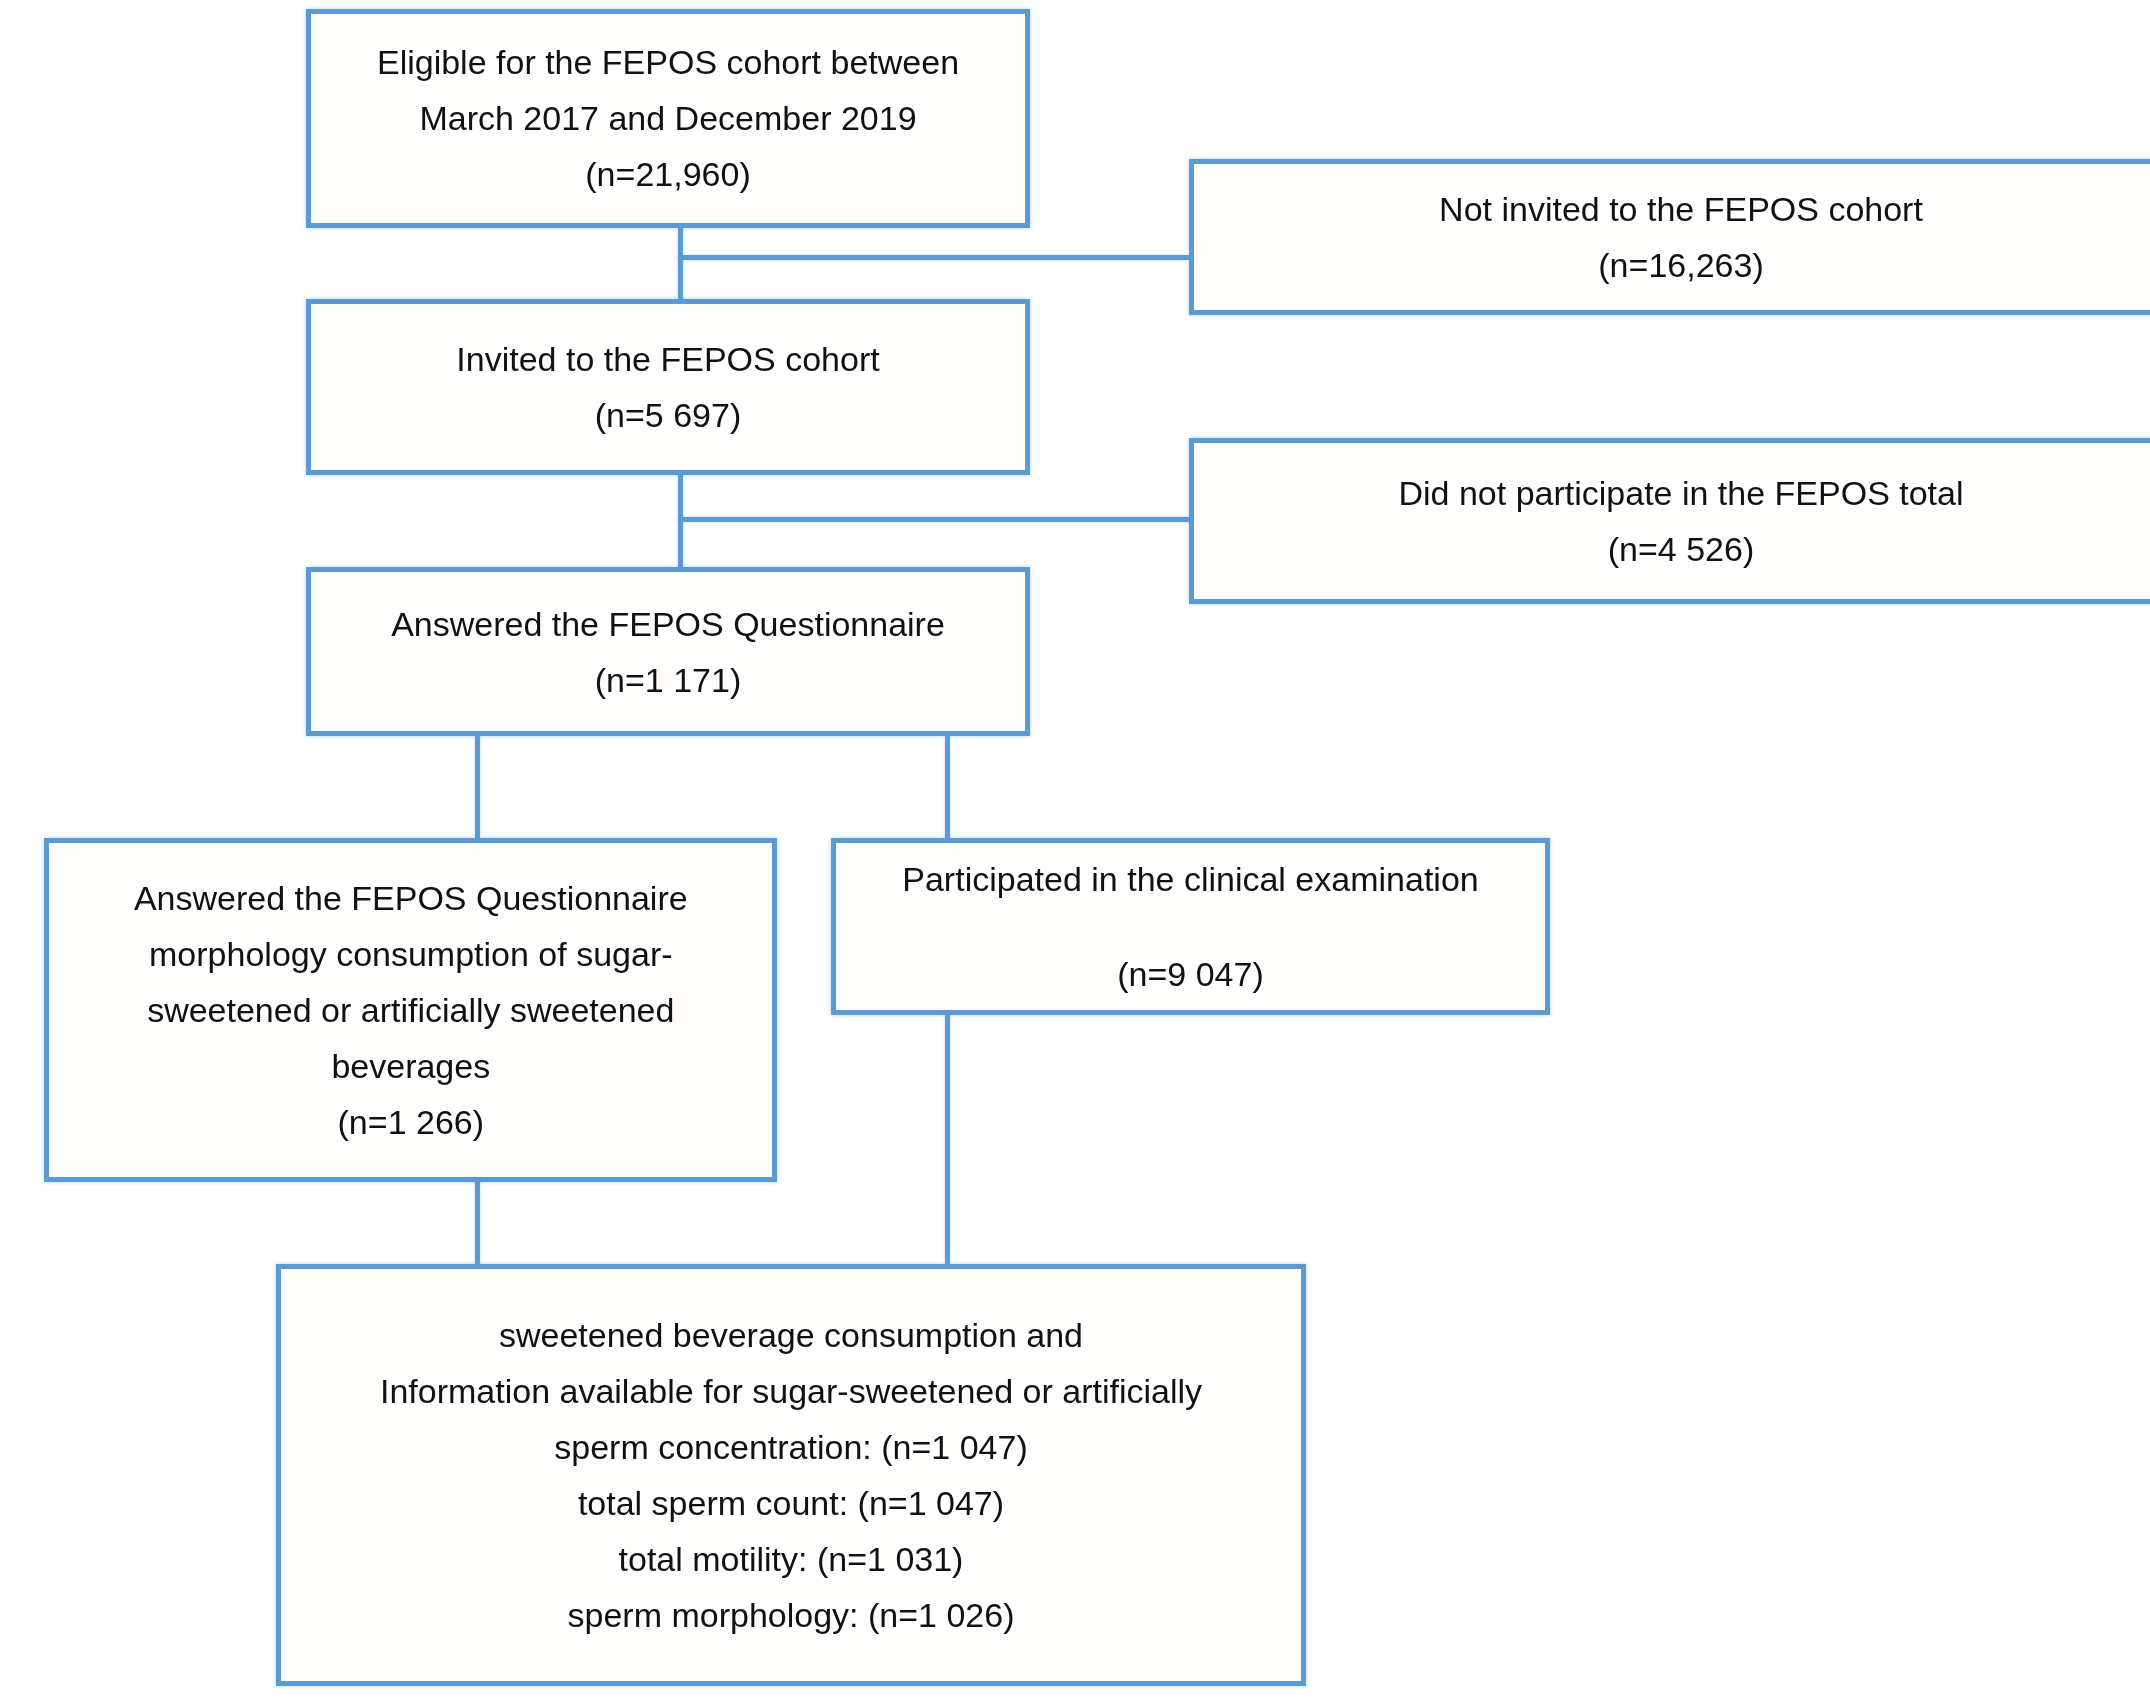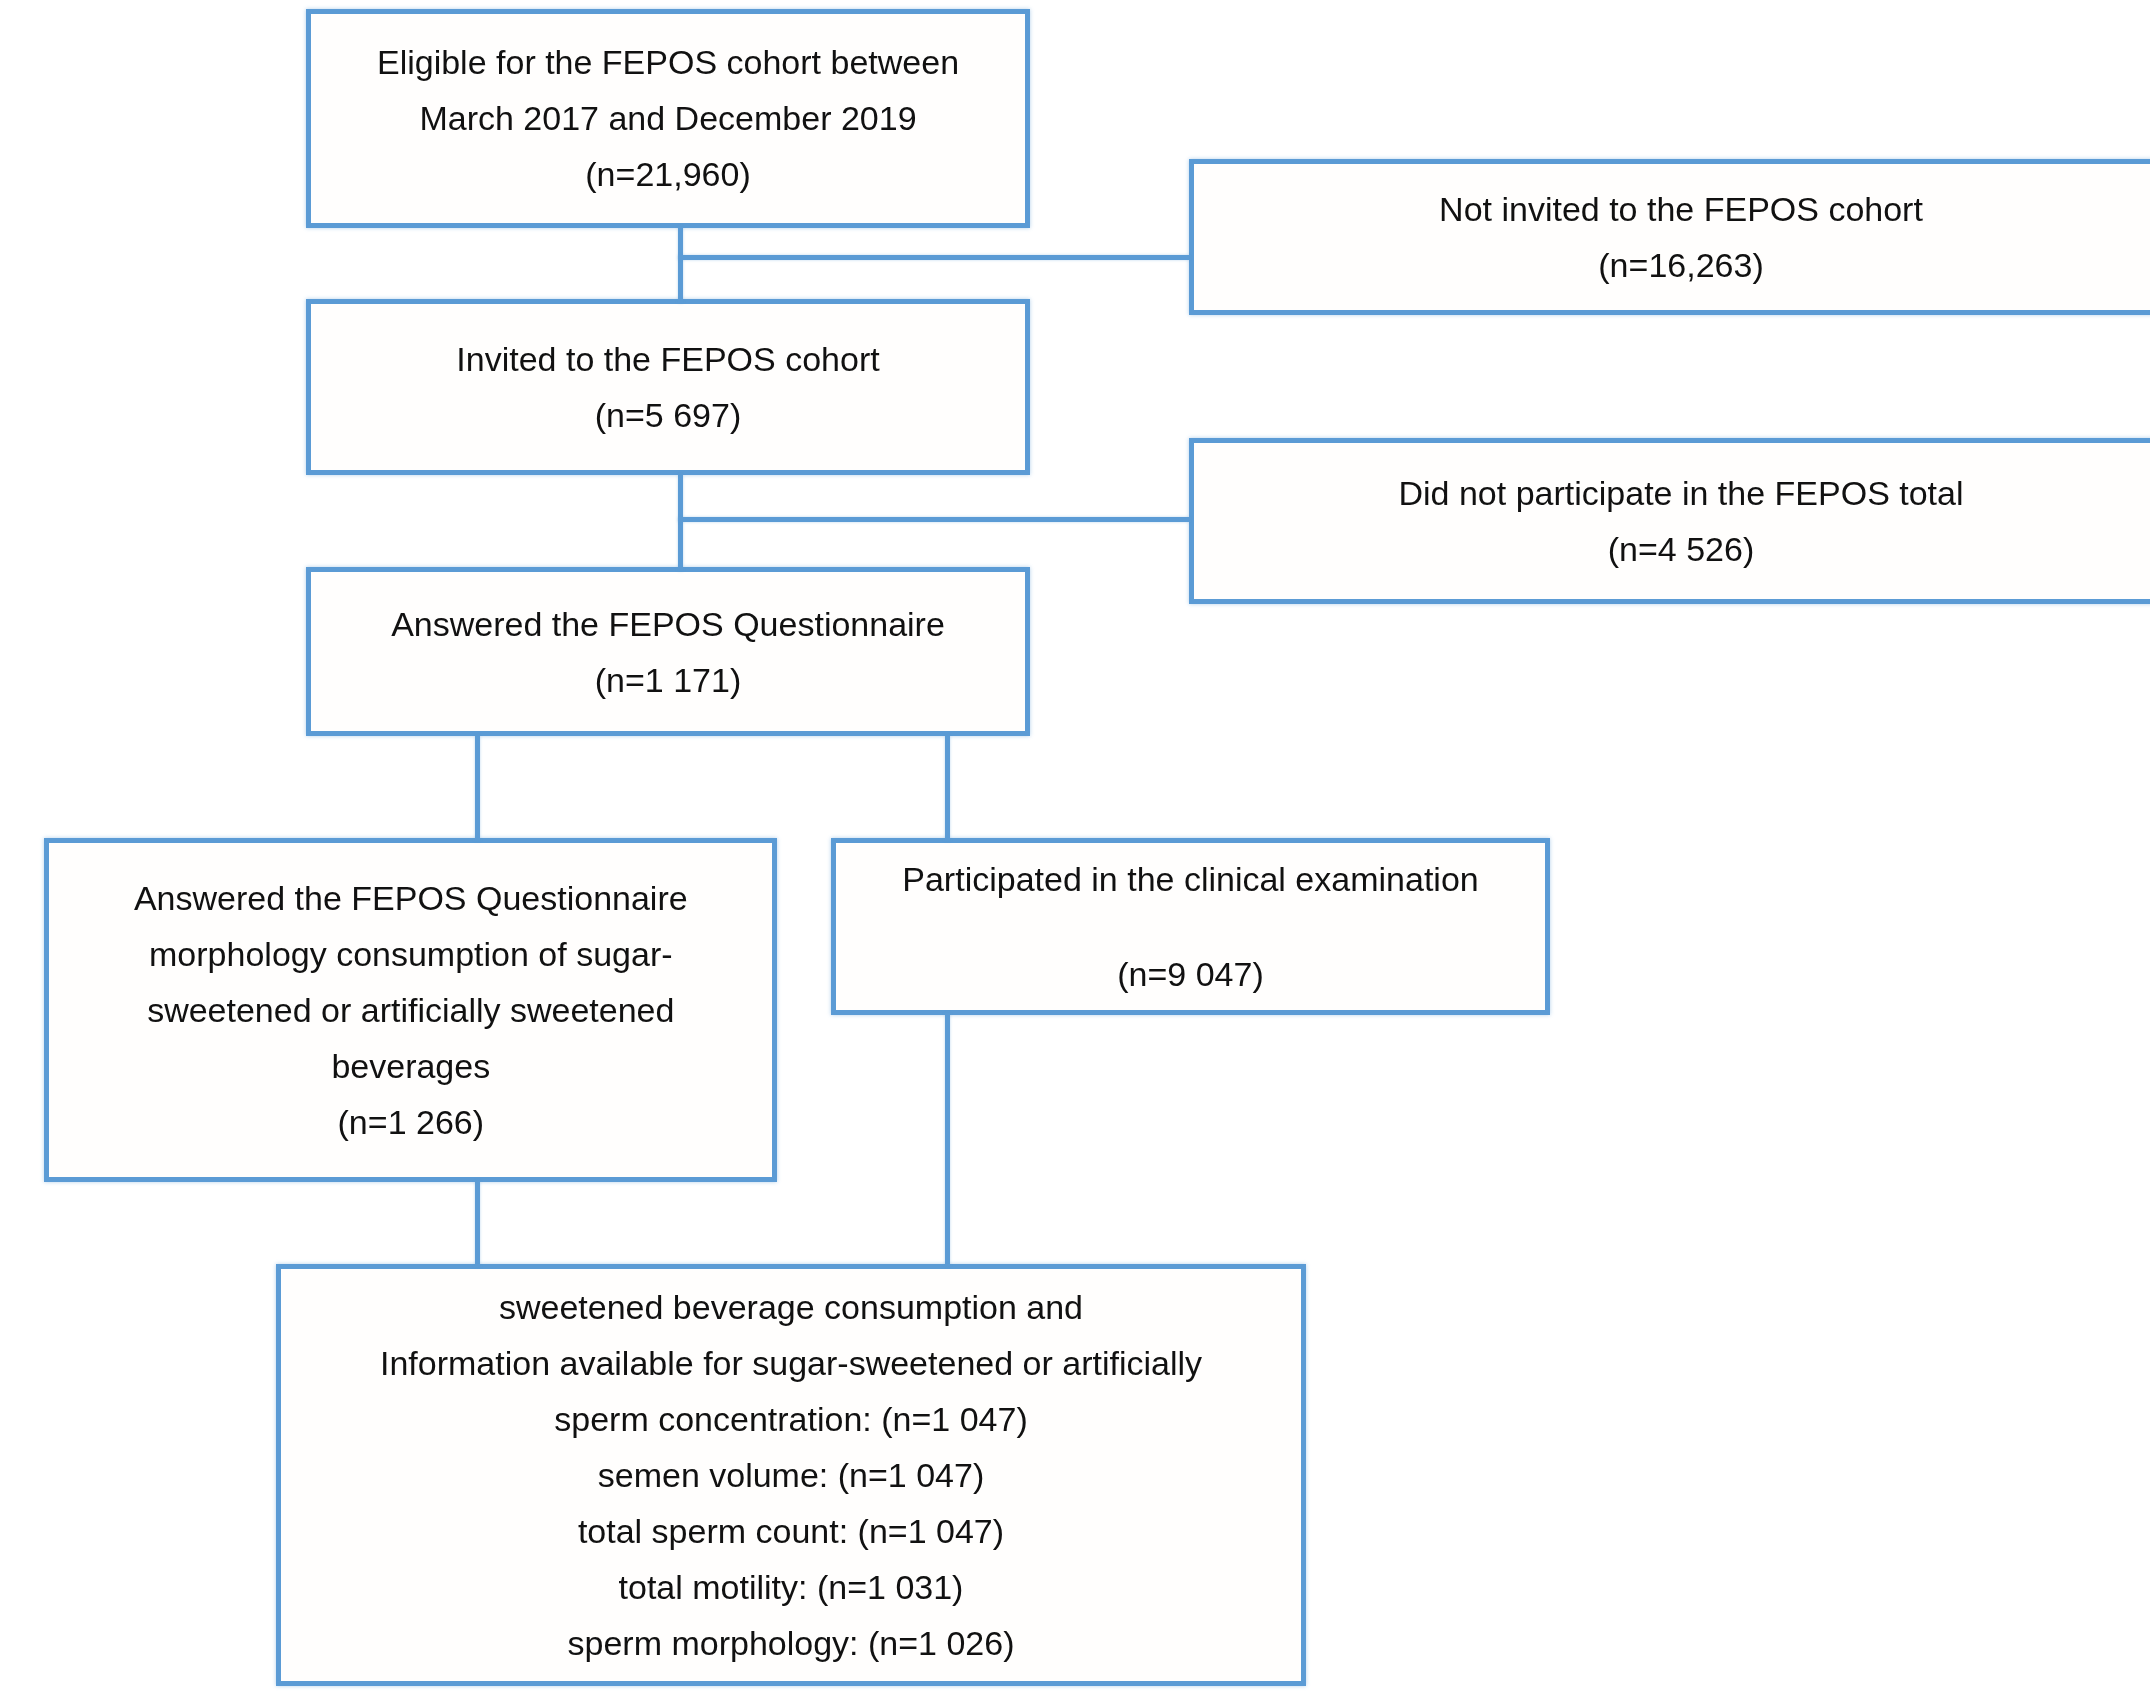--- a/index.html
+++ b/index.html
@@ -104,21 +104,20 @@
 
   <div class="box" id="box-clinical">
     <div class="line">Participated in the clinical examination</div>
     <div class="line">(n=9 047)</div>
   </div>
 
   <div class="box" id="box-information">
     <div class="line">sweetened beverage consumption and</div>
     <div class="line">Information available for sugar-sweetened or artificially</div>
     <div class="line">sperm concentration: (n=1 047)</div>
-    <div class="line">semen volume: (n=1 047)</div>
     <div class="line">total sperm count: (n=1 047)</div>
     <div class="line">total motility: (n=1 031)</div>
     <div class="line">sperm morphology: (n=1 026)</div>
   </div>
 
   <div class="connector" id="c-v1"></div>
   <div class="connector" id="c-h1"></div>
   <div class="connector" id="c-v2"></div>
   <div class="connector" id="c-h2"></div>
   <div class="connector" id="c-v3"></div>

